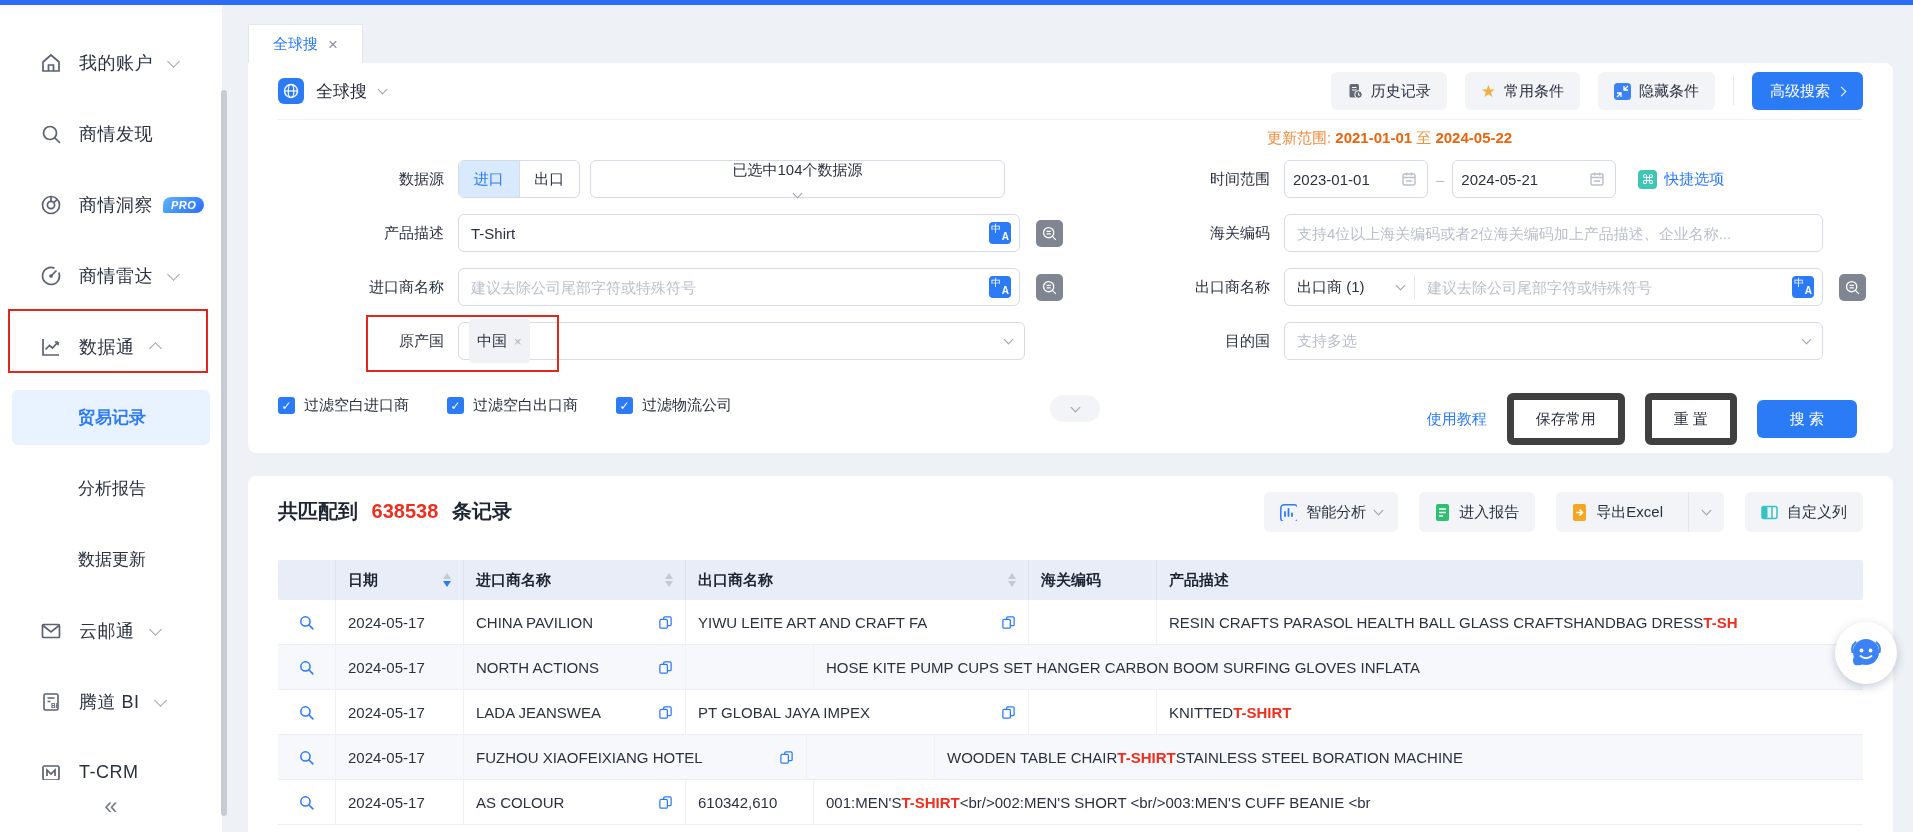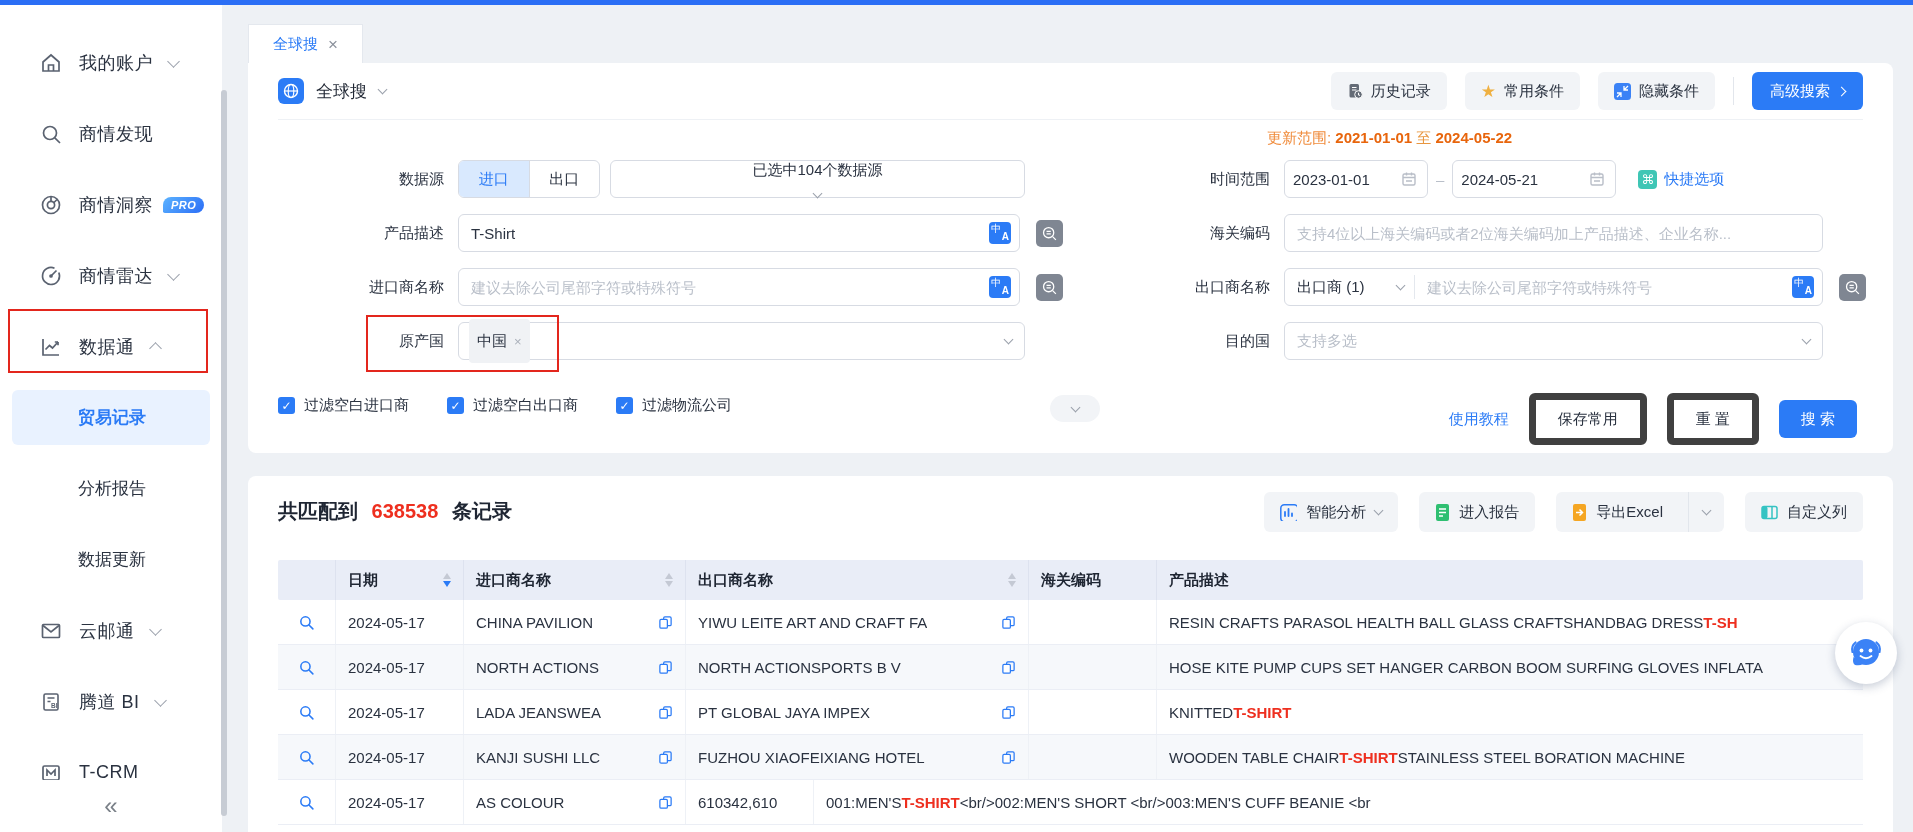--- a/index.html
+++ b/index.html
@@ -55,21 +55,21 @@
   .col-r{left:898px;}
   .f-row{display:flex;align-items:center;height:38px;margin-bottom:16px;}
   .f-lb{width:130px;text-align:right;margin-right:14px;color:#2a3240;white-space:nowrap;flex:0 0 130px;}
   .col-r .f-lb{width:124px;flex:0 0 124px;}
   .inp,.sel{height:38px;border:1px solid #d7dbe3;border-radius:6px;box-sizing:border-box;display:flex;align-items:center;background:#fff;}
   input.raw{border:none;outline:none;flex:1;font:inherit;color:#2a3240;background:transparent;padding:0 12px;min-width:0;}
   input.raw::placeholder{color:#b9bfc9;}
   .sel{justify-content:space-between;padding:0 12px;cursor:pointer;}
   .sel .sv{color:#2a3240;}
   .sel .ph{color:#b9bfc9;}
-  .toggle{width:142px;height:38px;border:1px solid #d7dbe3;border-radius:6px;box-sizing:border-box;display:flex;overflow:hidden;cursor:pointer;}
+  .toggle{width:122px;height:38px;border:1px solid #d7dbe3;border-radius:6px;box-sizing:border-box;display:flex;overflow:hidden;cursor:pointer;}
   .tg{flex:1;display:flex;align-items:center;justify-content:center;color:#2a3240;}
   .tg.on{background:#d9e9fe;color:#2b7bf6;}
   .tg+.tg{border-left:1px solid #d7dbe3;}
   .trans-ic{width:22px;height:22px;background:#2b7bf6;border-radius:4px;color:#fff;position:relative;flex:0 0 22px;margin-right:8px;cursor:pointer;}
   .trans-ic i{position:absolute;font-style:normal;font-size:10px;line-height:1;}
   .trans-ic i.z{left:2px;top:2px;}
   .trans-ic i.a{right:2px;bottom:2px;font-weight:bold;}
   .sim-ic{width:27px;height:27px;background:#7f8692;border-radius:5px;display:flex;align-items:center;justify-content:center;margin-left:16px;cursor:pointer;flex:0 0 27px;}
   .date{width:144px;padding:0 10px 0 8px;justify-content:space-between;cursor:pointer;}
   .date.d2{width:164px;}
@@ -81,21 +81,21 @@
   .exp-sel{width:539px;padding:0;}
   .exp-left{width:130px;display:flex;align-items:center;justify-content:space-between;padding:0 10px 0 12px;border-right:1px solid #e4e8ee;height:24px;cursor:pointer;flex:0 0 130px;box-sizing:border-box;}
   
   .cb-row{position:absolute;left:30px;top:333px;display:flex;align-items:center;gap:38px;}
   .cb{display:flex;align-items:center;gap:9px;cursor:pointer;}
   .cbx{width:17px;height:17px;background:#2b7bf6;border-radius:3px;color:#fff;font-size:12px;display:flex;align-items:center;justify-content:center;}
   .expand-pill{position:absolute;left:802px;top:332px;width:50px;height:27px;background:#f2f4f7;border-radius:14px;display:flex;align-items:center;justify-content:center;cursor:pointer;}
   .p1-footer{position:absolute;right:36px;top:330px;display:flex;align-items:center;gap:20px;}
   .link{color:#2b7bf6;cursor:pointer;}
   .btn-plain{height:38px;border:7px solid #404040;border-radius:6px;background:#fff;display:flex;align-items:center;justify-content:center;padding:0 22px;cursor:pointer;color:#2a3240;white-space:nowrap;}
-  .btn-search{height:38px;background:#2b7bf6;border-radius:6px;color:#fff;display:flex;align-items:center;justify-content:center;padding:0 22px;cursor:pointer;white-space:nowrap;}
+  .btn-search{height:38px;background:#2b7bf6;border-radius:6px;color:#fff;display:flex;align-items:center;justify-content:center;padding:0 33px;cursor:pointer;white-space:nowrap;}
   
   .redbox{position:absolute;border:2px solid #e3261d;box-sizing:border-box;pointer-events:none;z-index:5;}
   .rb-side{left:8px;top:309px;width:200px;height:64px;}
   .rb-origin{left:366px;top:315px;width:193px;height:57px;}
   
   .summary{position:absolute;left:30px;top:22px;font-size:20px;font-weight:bold;color:#1f2633;}
   .summary .cnt{color:#ee2f1f;margin:0 8px;}
   .toolbar{position:absolute;right:30px;top:16px;display:flex;align-items:center;gap:21px;}
   .tb-pill{height:40px;background:#f2f4f7;border-radius:6px;display:flex;align-items:center;gap:9px;padding:0 16px;font-size:15px;cursor:pointer;white-space:nowrap;}
   .tb-split{padding:0;}
@@ -552,29 +552,20 @@
           <div class="tc c2">2024-05-17</div>
           <div class="tc c3">
             <span class="nm">NORTH ACTIONS</span>
             <span class="cpy">
               <svg width="15" height="15" viewBox="0 0 24 24" fill="none" stroke="#2b7bf6" stroke-width="2">
                 <rect x="9" y="3" width="12" height="14" rx="2"></rect>
                 <rect x="3" y="7" width="12" height="14" rx="2" fill="#fff"></rect>
               </svg>
             </span>
           </div>
-          <div class="tc c4">
-            <span class="nm">NORTH ACTIONSPORTS B V</span>
-            <span class="cpy">
-              <svg width="15" height="15" viewBox="0 0 24 24" fill="none" stroke="#2b7bf6" stroke-width="2">
-                <rect x="9" y="3" width="12" height="14" rx="2"></rect>
-                <rect x="3" y="7" width="12" height="14" rx="2" fill="#fff"></rect>
-              </svg>
-            </span>
-          </div>
           <div class="tc c5"></div>
           <div class="tc c6">
             <span class="">HOSE KITE PUMP CUPS SET HANGER CARBON BOOM SURFING GLOVES INFLATA</span>
           </div>
         </div>
         <div class="trow">
           <div class="tc c1">
             <svg width="17" height="17" viewBox="0 0 24 24" fill="none" stroke="#2b7bf6" stroke-width="2.2" stroke-linecap="round">
               <circle cx="10.5" cy="10.5" r="6.5"></circle>
               <path d="M15.5 15.5 L21 21"></path>
@@ -606,29 +597,20 @@
           </div>
         </div>
         <div class="trow">
           <div class="tc c1">
             <svg width="17" height="17" viewBox="0 0 24 24" fill="none" stroke="#2b7bf6" stroke-width="2.2" stroke-linecap="round">
               <circle cx="10.5" cy="10.5" r="6.5"></circle>
               <path d="M15.5 15.5 L21 21"></path>
             </svg>
           </div>
           <div class="tc c2">2024-05-17</div>
-          <div class="tc c3">
-            <span class="nm">KANJI SUSHI LLC</span>
-            <span class="cpy">
-              <svg width="15" height="15" viewBox="0 0 24 24" fill="none" stroke="#2b7bf6" stroke-width="2">
-                <rect x="9" y="3" width="12" height="14" rx="2"></rect>
-                <rect x="3" y="7" width="12" height="14" rx="2" fill="#fff"></rect>
-              </svg>
-            </span>
-          </div>
           <div class="tc c4">
             <span class="nm">FUZHOU XIAOFEIXIANG HOTEL</span>
             <span class="cpy">
               <svg width="15" height="15" viewBox="0 0 24 24" fill="none" stroke="#2b7bf6" stroke-width="2">
                 <rect x="9" y="3" width="12" height="14" rx="2"></rect>
                 <rect x="3" y="7" width="12" height="14" rx="2" fill="#fff"></rect>
               </svg>
             </span>
           </div>
           <div class="tc c5"></div>

